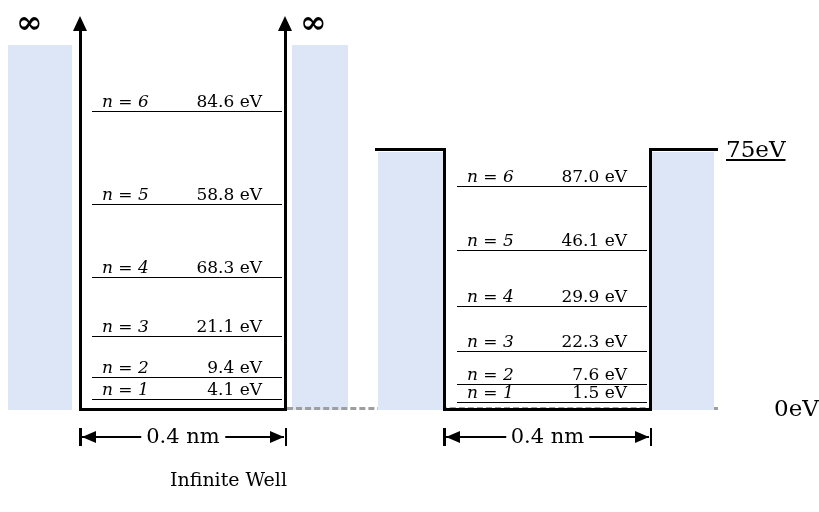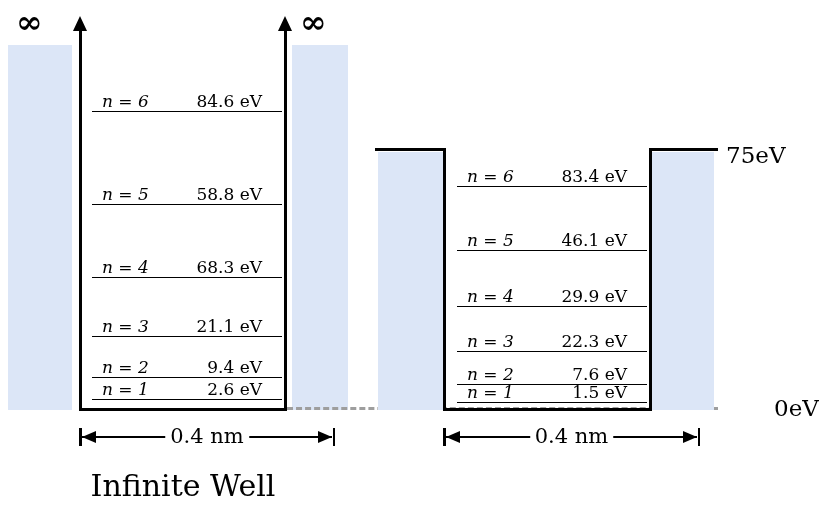--- a/index.html
+++ b/index.html
@@ -47,43 +47,43 @@
   .lv-f { left:457px; }
 
   
   .dashed-baseline {
     position:absolute;
     height:0;
     border-top:3px dashed #9e9e9e;
   }
 
   
-  .warrow { position:absolute; height:18px;padding-left:48px; }
+  .warrow { position:absolute; height:18px; }
   .warrow .tick { position:absolute; top:0; width:2.5px; height:18px; background:#000; }
   .warrow .tick.l { left:0; }
   .warrow .tick.r { right:0; }
   .warrow .wline { position:absolute; top:7.5px; left:3px; right:3px; height:2.5px; background:#000; }
   .warrow .ah {
     position:absolute; top:2.5px; width:0; height:0;
     border-top:6.5px solid transparent;
     border-bottom:6.5px solid transparent;
   }
   .warrow .ah.l { left:3px; border-right:14px solid #000; }
   .warrow .ah.r { right:3px; border-left:14px solid #000; }
   .warrow .wlabel {
     position:absolute; left:50%; top:50%;
     transform:translate(-50%,-54%);
     background:#fff; padding:0 5px;
     font-size:21px; white-space:nowrap;
   }
 
   .well-title {
     position:absolute;
-    text-align:center;
-    font-size:30px;
+    text-align:right;
+    font-size:19px;
   }
 
   .axis-label {
     position:absolute;
     font-size:23px; line-height:1;
     white-space:nowrap;
   }
 </style>
 </head>
 <body>
@@ -121,21 +121,21 @@
   <div class="level lv-i" style="top:316px;">
     <span class="nlab">n = 3</span>
     <span class="elab">21.1 eV</span>
   </div>
   <div class="level lv-i" style="top:357px;">
     <span class="nlab">n = 2</span>
     <span class="elab">9.4 eV</span>
   </div>
   <div class="level lv-i" style="top:379px;">
     <span class="nlab">n = 1</span>
-    <span class="elab">2.6 eV</span>
+    <span class="elab">4.1 eV</span>
   </div>
 
   <div class="warrow" style="left:79px; top:428px; width:208px;">
     <div class="tick l"></div>
     <div class="tick r"></div>
     <div class="wline"></div>
     <div class="ah l"></div>
     <div class="ah r"></div>
     <div class="wlabel">0.4 nm</div>
   </div>
@@ -146,21 +146,21 @@
   <div class="barrier-fill" style="left:652px; top:152px; width:62px; height:258px;"></div>
 
   <div class="wall-h" style="left:375px; top:148px; width:71px;"></div>
   <div class="wall-h" style="left:649px; top:148px; width:69px;"></div>
   <div class="wall-v" style="left:443px; top:148px; height:262px;"></div>
   <div class="wall-v" style="left:649px; top:148px; height:262px;"></div>
   <div class="wall-h" style="left:443px; top:408px; width:209px;"></div>
 
   <div class="level lv-f" style="top:166px;">
     <span class="nlab">n = 6</span>
-    <span class="elab">83.4 eV</span>
+    <span class="elab">87.0 eV</span>
   </div>
   <div class="level lv-f" style="top:230px;">
     <span class="nlab">n = 5</span>
     <span class="elab">46.1 eV</span>
   </div>
   <div class="level lv-f" style="top:286px;">
     <span class="nlab">n = 4</span>
     <span class="elab">29.9 eV</span>
   </div>
   <div class="level lv-f" style="top:331px;">
@@ -179,16 +179,16 @@
   <div class="warrow" style="left:443px; top:428px; width:209px;">
     <div class="tick l"></div>
     <div class="tick r"></div>
     <div class="wline"></div>
     <div class="ah l"></div>
     <div class="ah r"></div>
     <div class="wlabel">0.4 nm</div>
   </div>
 
 
-  <div class="axis-label" style="left:726px; top:144px;">75eV</div>
+  <div class="axis-label" style="left:726px; top:138px;text-decoration:underline;">75eV</div>
   <div class="axis-label" style="left:726px; top:397px;margin-left:48px;">0eV</div>
 
 </div>
 
 </body></html>

